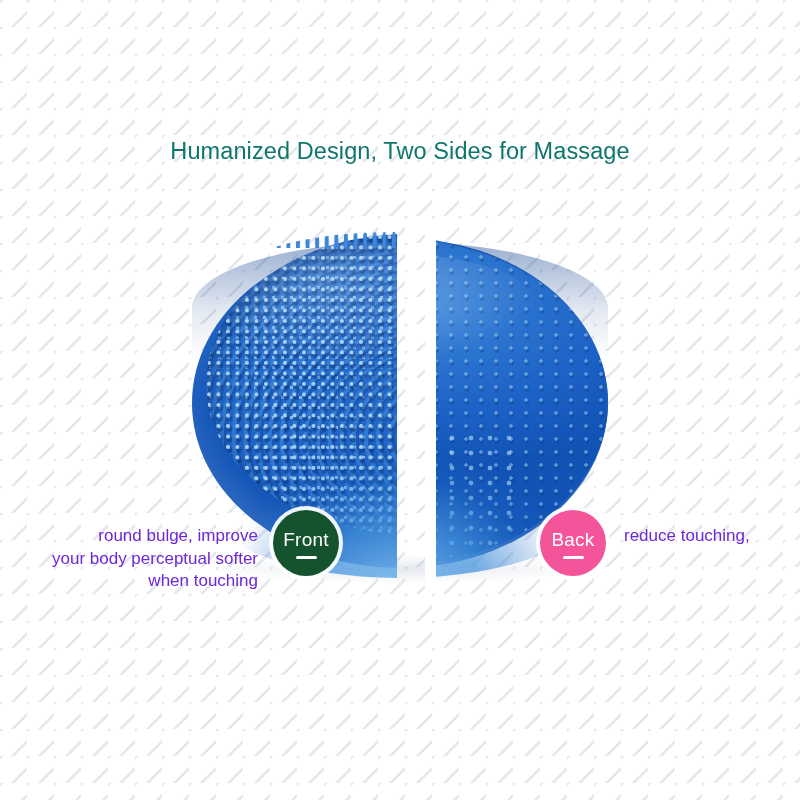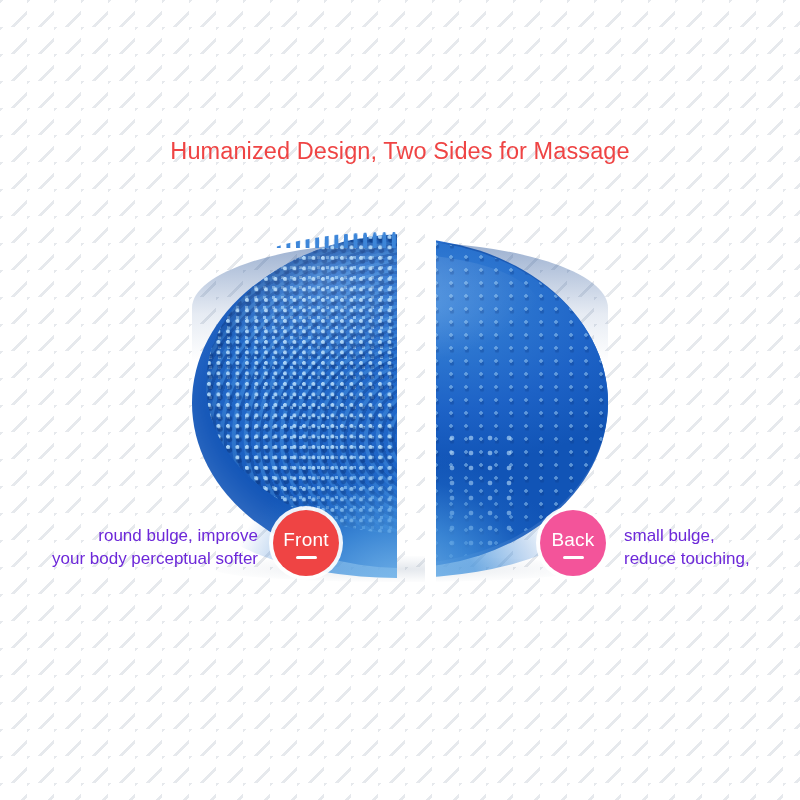--- a/index.html
+++ b/index.html
@@ -49,21 +49,21 @@
   }
 
   
   #title {
     position: absolute;
     left: 0; top: 138px;
     width: 800px;
     text-align: center;
     font-size: 23.5px;
     font-weight: 400;
-    color: #ef4444;
+    color: #0f766e;
     letter-spacing: 0.1px;
     z-index: 20;
     white-space: nowrap;
   }
 
   
   #product {
     position: absolute;
     left: 192px;
     top: 232px;
@@ -330,33 +330,33 @@
         <div class="dimples-dense"></div>
         <div class="valve-ring"></div>
         <div class="back-sheen"></div>
       </div>
       <div class="rim-highlight"></div>
     </div>
 
     <div id="split-gap"></div>
   </div>
 
-  <div class="badge" id="badge-front" style="background:#ef4444;">
+  <div class="badge" id="badge-front" style="background:#14532d;">
     <span class="badge-label">Front</span>
     <span class="badge-dash"></span>
   </div>
 
   <div class="badge" id="badge-back" style="background:#f3549a;">
     <span class="badge-label">Back</span>
     <span class="badge-dash"></span>
   </div>
 
   <div class="caption" id="caption-left">
     <span class="caption-line">round bulge, improve</span>
     <span class="caption-line">your body perceptual softer</span>
+    <span class="caption-line">when touching</span>
   </div>
 
   <div class="caption" id="caption-right">
-    <span class="caption-line">small bulge,</span>
     <span class="caption-line">reduce touching,</span>
   </div>
 
 </div>
 
 </body></html>

